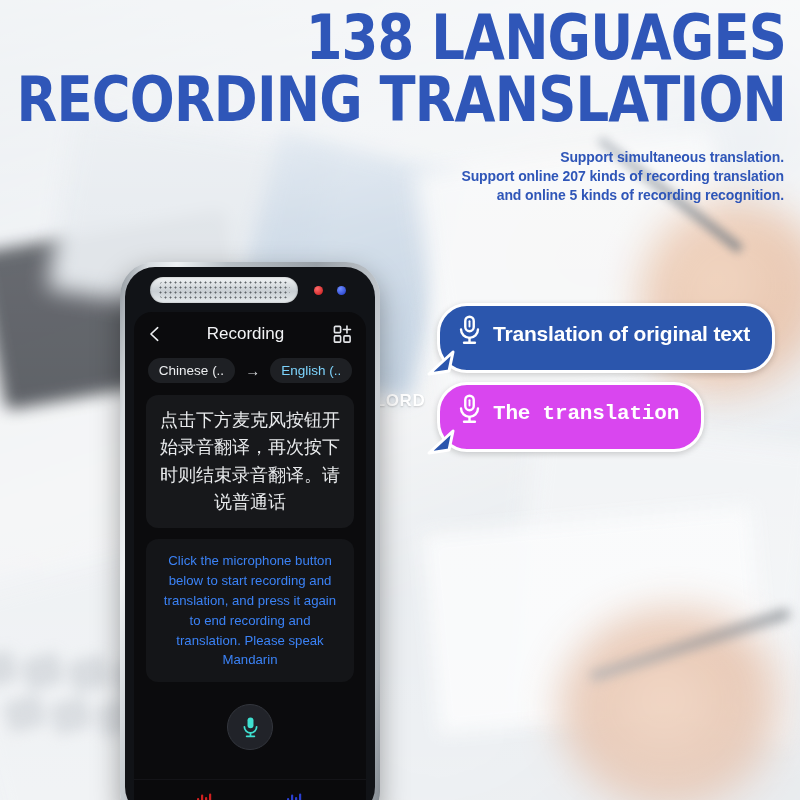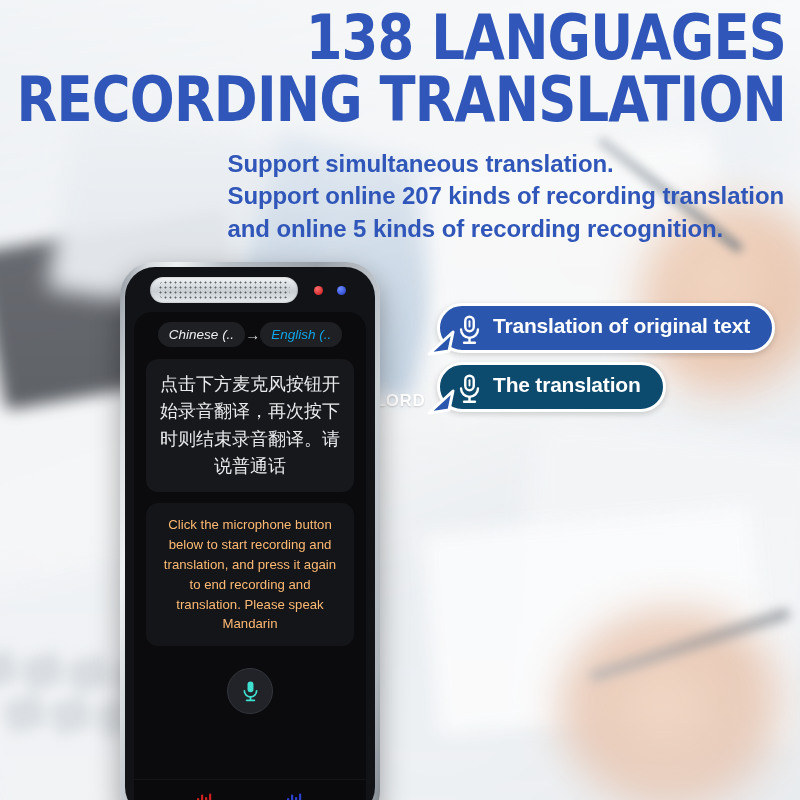--- a/index.html
+++ b/index.html
@@ -42,33 +42,33 @@
   .headline{position:absolute;right:14px;top:8px;text-align:right;line-height:.96;}
   .hl-line{
     font-family:"DejaVu Sans","Liberation Sans",sans-serif;
     font-weight:bold;letter-spacing:-1px;
     transform:scaleX(.84);transform-origin:right center;
     white-space:nowrap;
   }
   .hl1{font-size:63px;}
   .hl2{font-size:63px;margin-top:2px;}
 
-  .subtitle{position:absolute;right:16px;top:148px;text-align:left;
-    font-size:24px;line-height:1.35;font-weight:600;letter-spacing:-.1px;white-space:nowrap;}
+  .subtitle{position:absolute;right:16px;top:148px;text-align:right;
+    font-size:14px;line-height:1.35;font-weight:600;letter-spacing:-.1px;white-space:nowrap;}
   .subtitle div{margin:0;}
 
   
   .watermark{position:absolute;left:349px;top:391px;font-size:17px;font-weight:600;
     color:#ffffff;letter-spacing:.6px;text-shadow:0 1px 2px rgba(0,0,0,.18);z-index:3;}
 
   
   .bubbles{position:absolute;left:437px;top:303px;z-index:6;}
-  .bubble{position:relative;display:flex;align-items:flex-start;gap:9px;
+  .bubble{position:relative;display:flex;align-items:flex-end;gap:9px;
     border:3px solid #ffffff;border-radius:30px;
-    padding:8px 22px 4px 15px;margin-bottom:9px;width:max-content;
+    padding:8px 22px 24px 15px;margin-bottom:9px;width:max-content;
     box-shadow:0 2px 6px rgba(0,0,0,.18);}
   .bubble .tail{position:absolute;left:-13px;bottom:-6px;width:26px;height:26px;overflow:visible;}
   .bubble-label{color:#fff;font-size:21px;font-weight:600;letter-spacing:-.2px;white-space:nowrap;}
   .mic-ico{width:29px;height:32px;flex:none;}
 
   
   .phone{position:absolute;left:120px;top:262px;width:260px;height:560px;z-index:5;}
   .phone-frame{position:absolute;inset:0;border-radius:34px 34px 30px 30px;
     background:linear-gradient(100deg,#8d949b 0%,#d7dce0 8%,#eef1f3 16%,#b9c0c6 30%,#9aa1a8 55%,#c9ced3 78%,#aeb5bb 92%,#7e858c 100%);
     box-shadow:0 10px 28px rgba(0,0,0,.35);}
@@ -87,21 +87,21 @@
 
   .screen{position:absolute;left:14px;top:50px;right:14px;bottom:0;border-radius:18px 18px 0 0;
     background:#0b0b0d;overflow:hidden;display:flex;flex-direction:column;}
 
   .topbar{display:flex;align-items:center;padding:12px 14px 4px 12px;gap:8px;}
   .back-chev{width:18px;height:18px;flex:none;}
   .screen-title{flex:1;text-align:center;color:#f2f3f5;font-size:17px;font-weight:400;
     margin-left:-6px;}
   .grid-plus{width:19px;height:19px;flex:none;}
 
-  .lang-row{display:flex;align-items:center;justify-content:center;padding:10px 8px 8px;font-style:italic;}
+  .lang-row{display:flex;align-items:center;justify-content:center;gap:10px;padding:10px 8px 8px;}
   .chip{background:#1e2024;border-radius:13px;padding:5px 11px;font-size:13.5px;
     color:#eceef0;max-width:84px;overflow:hidden;white-space:nowrap;}
   .chip.target{color:#3fe0d0;}
   .arrow{color:#d7d9dc;font-size:15px;line-height:1;}
 
   .card{margin:4px 12px 0;background:#1a1b1f;border-radius:12px;padding:12px 11px;}
   .card.src{background:#17181b;}
   .src-text{color:#e8eaec;font-size:18px;line-height:1.52;text-align:center;}
   .card.dst{margin-top:11px;background:#141518;}
   .dst-text{color:#59e8e0;font-size:13.2px;line-height:1.5;text-align:center;}
@@ -169,21 +169,21 @@
         <rect x="8.5" y="2" width="7" height="12" rx="3.5" fill="none" stroke="#fff" stroke-width="2"></rect>
         <rect x="11.2" y="5" width="1.6" height="6" rx=".8" fill="#fff"></rect>
         <path d="M5 12.5 a7 7 0 0 0 14 0" fill="none" stroke="#fff" stroke-width="2" stroke-linecap="round"></path>
         <line x1="12" y1="19.5" x2="12" y2="23" stroke="#fff" stroke-width="2" stroke-linecap="round"></line>
         <line x1="7.5" y1="23.5" x2="16.5" y2="23.5" stroke="#fff" stroke-width="2" stroke-linecap="round"></line>
       </svg>
       <span class="bubble-label">Translation of original text</span>
     </div>
 
 
-    <div class="bubble" style="background: #0c4a6e;">
+    <div class="bubble" style="background: #d946ef; font-family: Liberation Mono, monospace;">
       <svg class="tail" viewBox="0 0 26 26">
         <path d="M26 2 L2 24 L22 21 Z" fill="#2b56ad" stroke="#ffffff" stroke-width="3" stroke-linejoin="round"></path>
       </svg>
       <svg class="mic-ico" viewBox="0 0 24 26">
         <rect x="8.5" y="2" width="7" height="12" rx="3.5" fill="none" stroke="#fff" stroke-width="2"></rect>
         <rect x="11.2" y="5" width="1.6" height="6" rx=".8" fill="#fff"></rect>
         <path d="M5 12.5 a7 7 0 0 0 14 0" fill="none" stroke="#fff" stroke-width="2" stroke-linecap="round"></path>
         <line x1="12" y1="19.5" x2="12" y2="23" stroke="#fff" stroke-width="2" stroke-linecap="round"></line>
         <line x1="7.5" y1="23.5" x2="16.5" y2="23.5" stroke="#fff" stroke-width="2" stroke-linecap="round"></line>
       </svg>
@@ -197,33 +197,46 @@
     <div class="phone-inner"></div>
 
     <div class="grille">
       <div class="grille-mesh"></div>
     </div>
     <div class="dot-red"></div>
     <div class="dot-blue"></div>
 
     <div class="screen">
 
+      <div class="topbar">
+        <svg class="back-chev" viewBox="0 0 20 20">
+          <polyline points="13,3 5.5,10 13,17" fill="none" stroke="#eceef0" stroke-width="1.8" stroke-linecap="round" stroke-linejoin="round"></polyline>
+        </svg>
+        <div class="screen-title">Recording</div>
+        <svg class="grid-plus" viewBox="0 0 20 20">
+          <rect x="1.5" y="1.5" width="6.5" height="6.5" rx="1" fill="none" stroke="#e3e5e8" stroke-width="1.7"></rect>
+          <rect x="1.5" y="11.5" width="6.5" height="6.5" rx="1" fill="none" stroke="#e3e5e8" stroke-width="1.7"></rect>
+          <rect x="11.5" y="11.5" width="6.5" height="6.5" rx="1" fill="none" stroke="#e3e5e8" stroke-width="1.7"></rect>
+          <line x1="14.7" y1="1" x2="14.7" y2="8.4" stroke="#e3e5e8" stroke-width="1.7" stroke-linecap="round"></line>
+          <line x1="11" y1="4.7" x2="18.4" y2="4.7" stroke="#e3e5e8" stroke-width="1.7" stroke-linecap="round"></line>
+        </svg>
+      </div>
 
       <div class="lang-row">
         <div class="chip">Chinese (..</div>
         <div class="arrow">→</div>
-        <div class="chip target" style="color: #0ea5e9; text-align: center;">English (..</div>
+        <div class="chip target" style="color: #7dd3fc; text-align: center;">English (..</div>
       </div>
 
       <div class="card src">
         <div class="src-text">点击下方麦克风按钮开始录音翻译，再次按下时则结束录音翻译。请说普通话</div>
       </div>
 
       <div class="card dst">
-        <div class="dst-text" style="color: #fdba74;">Click the microphone button below to start recording and translation, and press it again to end recording and translation. Please speak Mandarin</div>
+        <div class="dst-text" style="color: #3b82f6;">Click the microphone button below to start recording and translation, and press it again to end recording and translation. Please speak Mandarin</div>
       </div>
 
       <div class="mic-area">
         <div class="mic-btn">
           <svg viewBox="0 0 24 26">
             <rect x="8.6" y="2" width="6.8" height="12.5" rx="3.4" fill="#3fe0d0"></rect>
             <path d="M5 12.8 a7 7 0 0 0 14 0" fill="none" stroke="#3fe0d0" stroke-width="2" stroke-linecap="round"></path>
             <line x1="12" y1="19.8" x2="12" y2="23" stroke="#3fe0d0" stroke-width="2" stroke-linecap="round"></line>
             <line x1="7.6" y1="23.6" x2="16.4" y2="23.6" stroke="#3fe0d0" stroke-width="2" stroke-linecap="round"></line>
           </svg>

